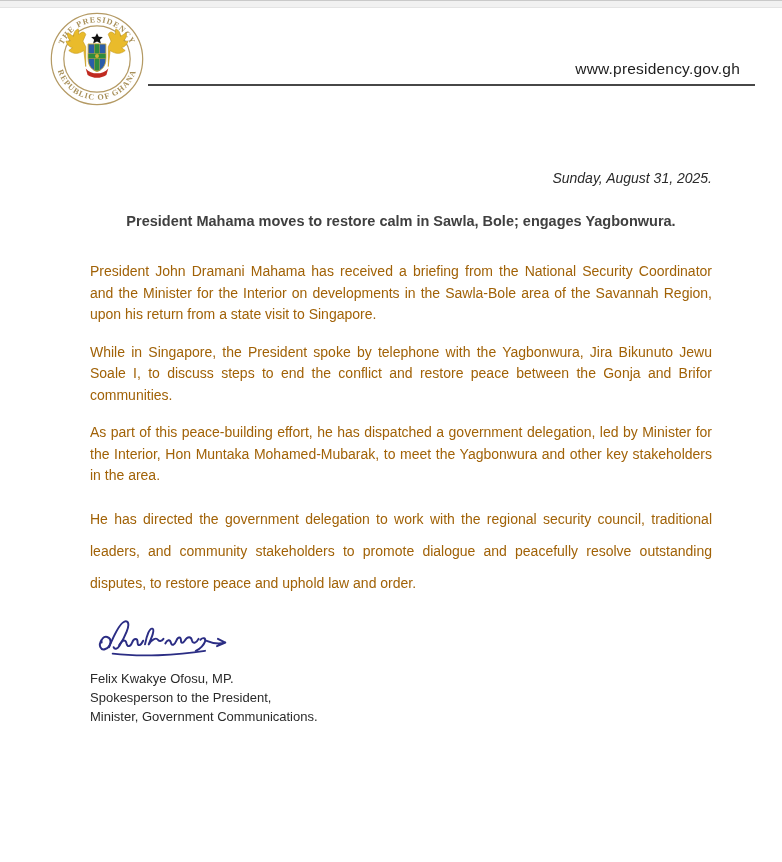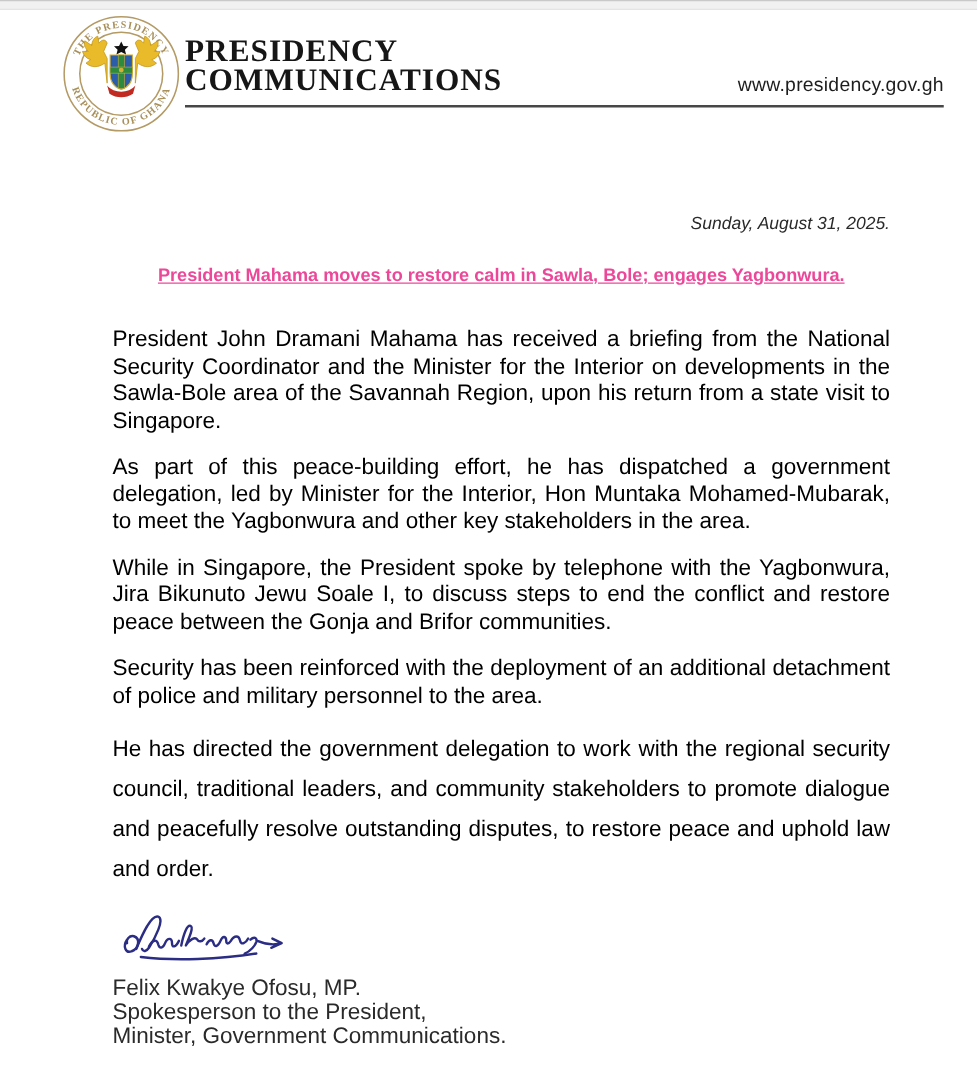--- a/index.html
+++ b/index.html
@@ -19,48 +19,48 @@
   
   .header { position:relative; height:99px; }
   .seal { position:absolute; left:50px; top:4px; width:94px; height:94px; }
   .org-title {
     position:absolute; left:148px; top:22px;
     font-family:"Liberation Serif","DejaVu Serif",serif;
     font-weight:bold; color:#161616;
     font-size:25px; line-height:23px; letter-spacing:0.8px;
   }
   .website {
-    position:absolute; right:27px; top:52px;
+    position:absolute; right:42px; top:52px;
     font-size:15.5px; color:#1d1d1d; letter-spacing:0.2px;
   }
   .header-rule {
     position:absolute; left:148px; right:27px; top:76px;
     height:2px; background:#474747;
   }
   
   .content { margin:0 70px 0 90px; }
   .date-line {
     margin-top:62px; text-align:right;
     font-size:14px; line-height:18px; color:#2a2a2a;font-style:italic;
   }
   .headline {
     margin-top:26px; text-align:center;
-    font-size:14.5px; font-weight:bold; color:#ec4899;text-decoration:underline;
+    font-size:14.5px; font-weight:bold; color:#404040;
   }
   p.body-par {
     margin-top:16px; text-align:justify;
-    font-size:18px; line-height:21.5px; color:#000000;
+    font-size:14px; line-height:21.5px; color:#a16207;
   }
   p.body-par.first { margin-top:32px; }
   p.body-par.wide { line-height:32px; }
   .signature-block { margin-top:14px; }
   .signature-svg { width:158px; height:48px; display:block; }
   .sign-off { margin-top:9px; }
   .sign-off p {
-    font-size:18px; line-height:17px; color:#2a2a2a; margin-top:2px;
+    font-size:13px; line-height:17px; color:#2a2a2a; margin-top:2px;
   }
 </style>
 </head>
 <body>
 
 <div class="page">
 
   <div class="top-strip"></div>
 
   <div class="header">
@@ -93,40 +93,35 @@
 
         <path d="M 40.5,34 H 59.5 V 50 C 59.5,58 54.5,62 50,63.5 C 45.5,62 40.5,58 40.5,50 Z" fill="#2b5da8" stroke="#d4af37" stroke-width="0.9"></path>
         <rect x="47.4" y="34" width="5.2" height="28.5" fill="#2e8b3d" stroke="#d4af37" stroke-width="0.5"></rect>
         <rect x="40.5" y="44.3" width="19" height="5.2" fill="#2e8b3d" stroke="#d4af37" stroke-width="0.5"></rect>
         <circle cx="50" cy="46.9" r="2.1" fill="#d4af37"></circle>
 
         <polygon points="50,22.5 51.9,26.4 56.2,26.7 53.1,29.5 54.1,33.6 50,31.4 45.9,33.6 46.9,29.5 43.8,26.7 48.1,26.4" fill="#111111"></polygon>
       </g>
     </svg>
 
-    <div class="org-title">
-      <div>PRESIDENCY</div>
-      <div>COMMUNICATIONS</div>
-    </div>
 
     <div class="website">www.presidency.gov.gh</div>
 
     <div class="header-rule"></div>
   </div>
 
   <div class="content">
 
     <p class="date-line">Sunday, August 31, 2025.</p>
 
     <p class="headline">President Mahama moves to restore calm in Sawla, Bole; engages Yagbonwura.</p>
 
     <p class="body-par first">President John Dramani Mahama has received a briefing from the National Security Coordinator and the Minister for the Interior on developments in the Sawla-Bole area of the Savannah Region, upon his return from a state visit to Singapore.</p>
+    <p class="body-par">While in Singapore, the President spoke by telephone with the Yagbonwura, Jira Bikunuto Jewu Soale I, to discuss steps to end the conflict and restore peace between the Gonja and Brifor communities.</p>
     <p class="body-par">As part of this peace-building effort, he has dispatched a government delegation, led by Minister for the Interior, Hon Muntaka Mohamed-Mubarak, to meet the Yagbonwura and other key stakeholders in the area.</p>
-    <p class="body-par">While in Singapore, the President spoke by telephone with the Yagbonwura, Jira Bikunuto Jewu Soale I, to discuss steps to end the conflict and restore peace between the Gonja and Brifor communities.</p>
-    <p class="body-par">Security has been reinforced with the deployment of an additional detachment of police and military personnel to the area.</p>
     <p class="body-par wide">He has directed the government delegation to work with the regional security council, traditional leaders, and community stakeholders to promote dialogue and peacefully resolve outstanding disputes, to restore peace and uphold law and order.</p>
 
     <div class="signature-block">
 
       <svg class="signature-svg" viewBox="0 0 160 52" aria-hidden="true">
         <g fill="none" stroke="#2b2d84" stroke-width="2.1" stroke-linecap="round" stroke-linejoin="round">
           <path d="M 7,29 C 3,35 6,41 11,39 C 17,37 19,28 13,26 C 9,25 6,29 7,32"></path>
           <path d="M 15,37 C 20,25 28,7 34,9 C 40,11 31,28 26,36 C 24,39 21,40 20,37"></path>
           <path d="M 26,35 C 29,29 33,28 34,33 C 35,37 38,37 40,32 C 42,27 46,27 46,32 C 46,36 49,36 52,30"></path>
           <path d="M 54,34 C 56,24 59,16 62,17 C 65,18 61,27 58,34 C 61,29 66,26 68,29 C 69,31 72,31 74,28"></path>

